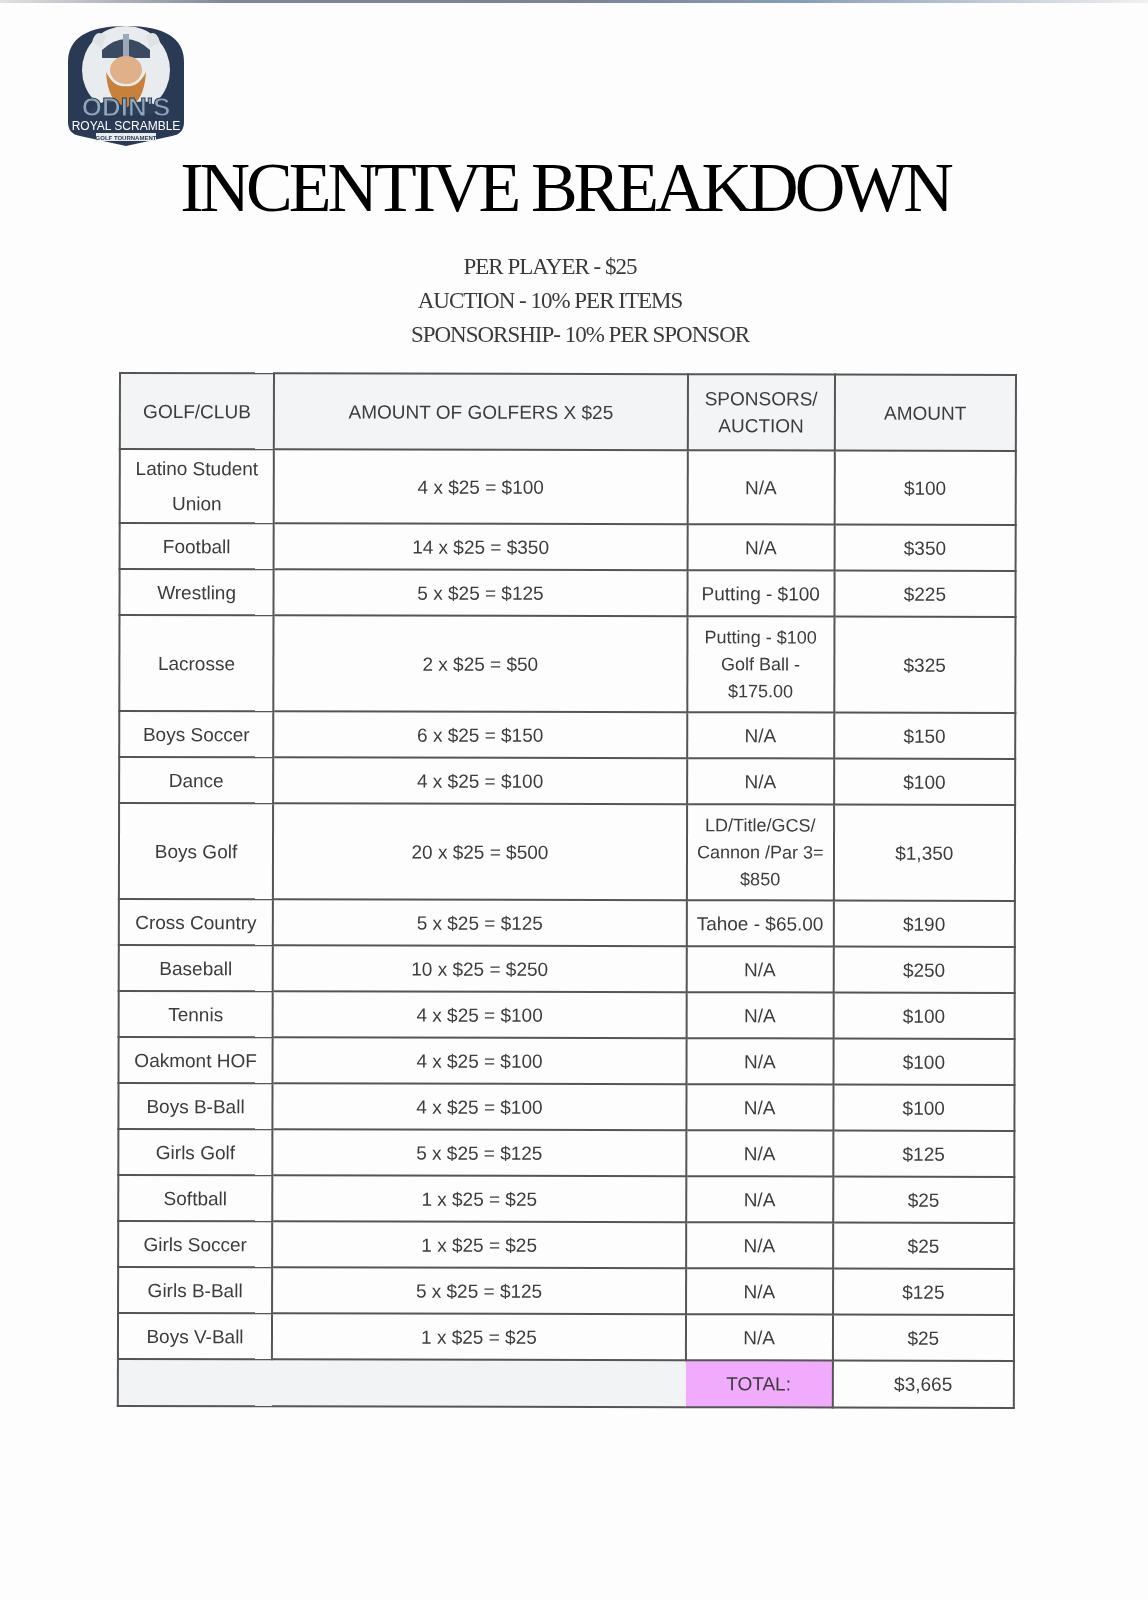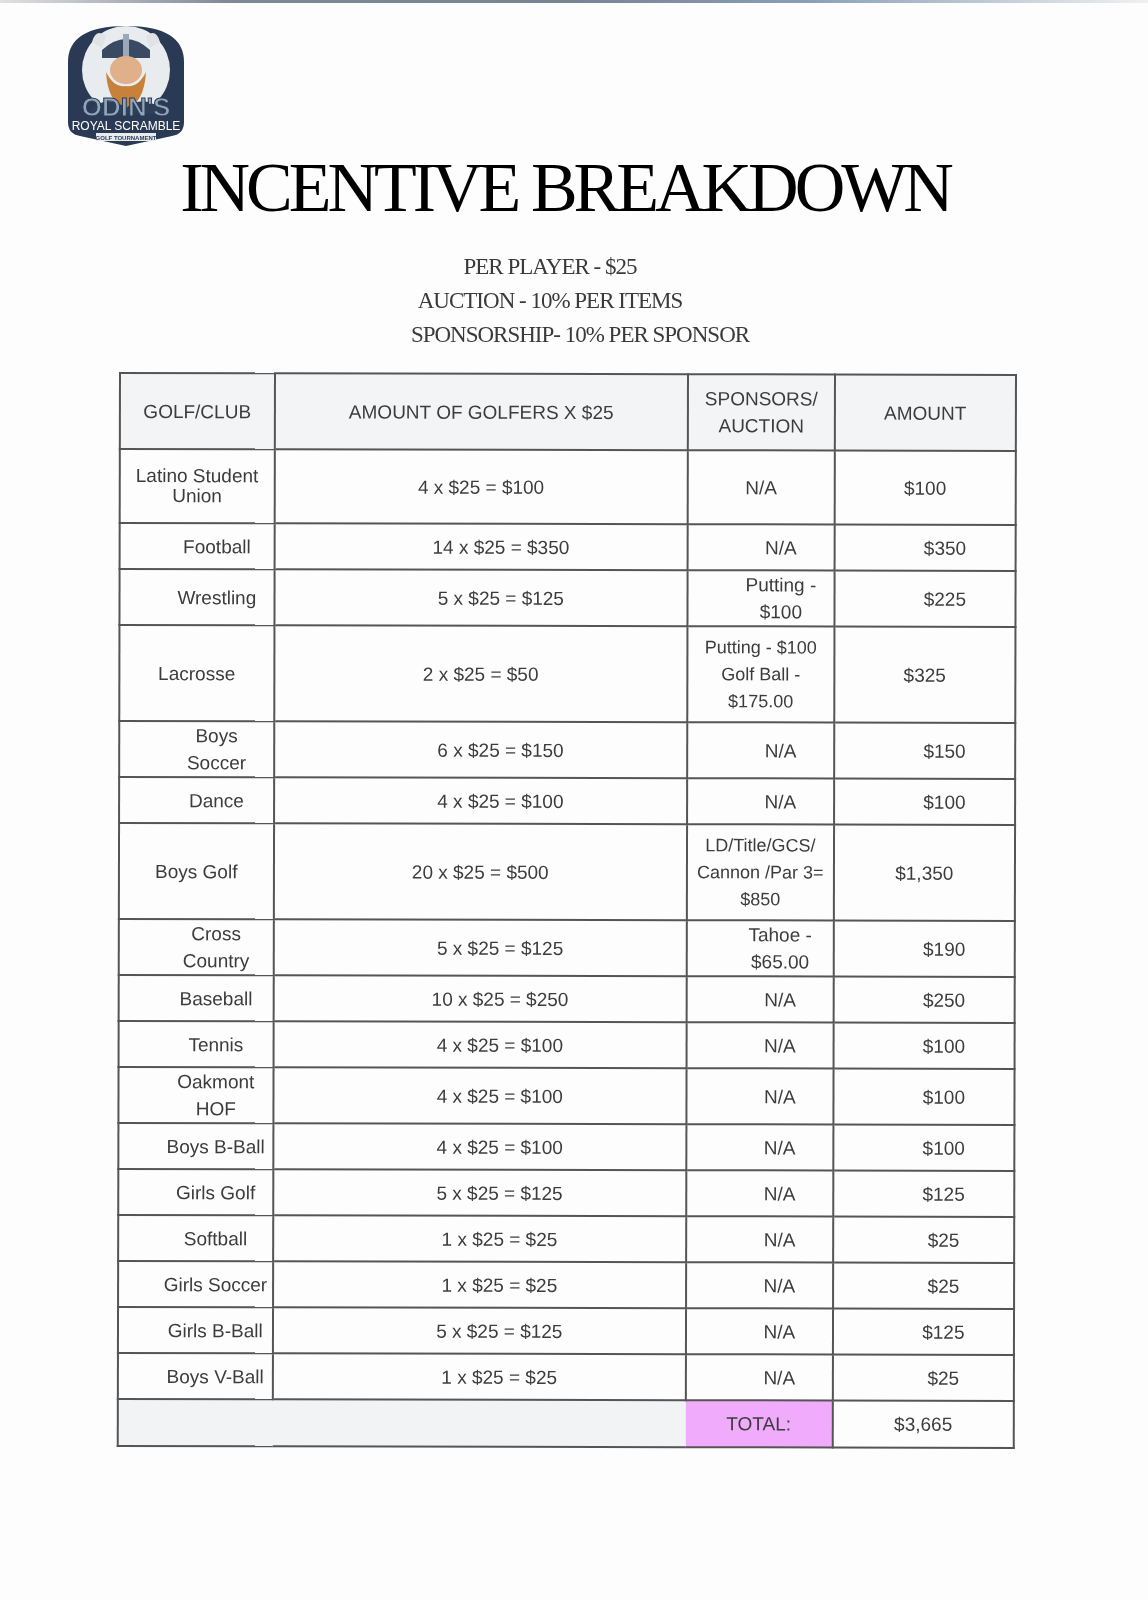--- a/index.html
+++ b/index.html
@@ -51,21 +51,21 @@
       font-size: 19px;
       color: #3c3c3c;
       line-height: 27px;
       padding: 0 4px;
     }
     table.grid th { background: #f2f4f6; height: 74px; }
     .c1 { width: 146px; }
     .c2 { width: 420px; }
     .c3 { width: 138px; }
     .c4 { width: 176px; }
-    tr.r1 td { height: 44px; padding-left: 44px; }
+    tr.r1 td { height: 44px; }
     tr.r2 td { height: 72px; }
     tr.r3 td { height: 94px; }
     td.small { font-size: 17px; }
     tr.total td { height: 45px; }
     td.total-blank { background: #f1f3f5; border-right: none !important; text-align: right; }
     td.total-label { background: #f0abfc; border-left: none !important; text-align: right; padding-right: 6px; }
   </style>
 </head>
 <body>
 
@@ -96,21 +96,21 @@
   <thead>
     <tr>
       <th class="c1">GOLF/CLUB</th>
       <th class="c2">AMOUNT OF GOLFERS X $25</th>
       <th class="c3">SPONSORS/ AUCTION</th>
       <th class="c4">AMOUNT</th>
     </tr>
   </thead>
   <tbody id="rows">
       <tr class="r2">
-        <td style="line-height: 20px;">Latino Student Union</td>
+        <td style="line-height: 35px;">Latino Student Union</td>
         <td>4 x $25 = $100</td>
         <td>N/A</td>
         <td>$100</td>
       </tr>
       <tr class="r1">
         <td>Football</td>
         <td>14 x $25 = $350</td>
         <td>N/A</td>
         <td>$350</td>
       </tr>

